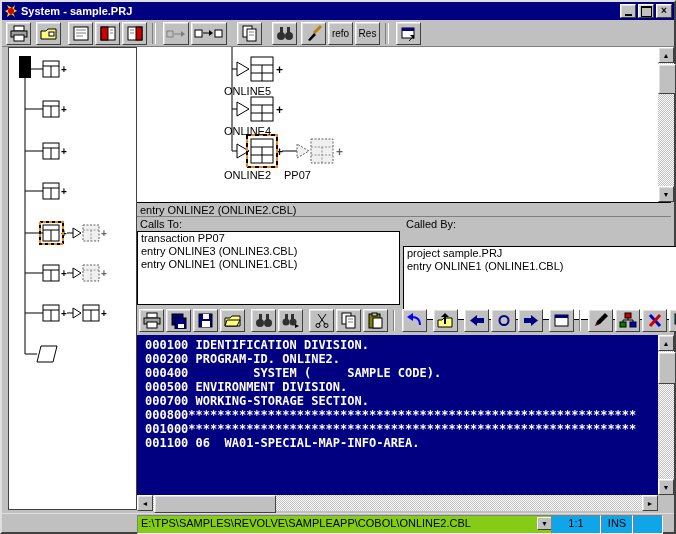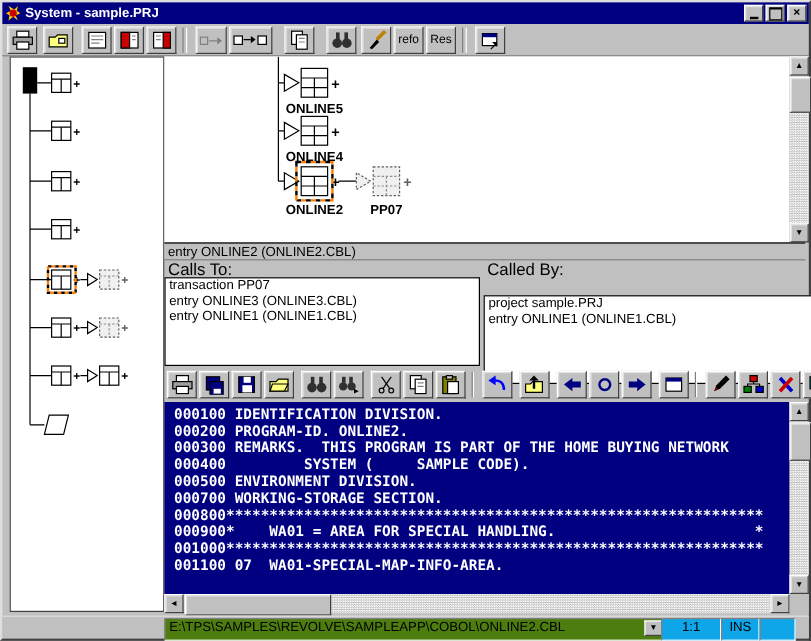--- a/index.html
+++ b/index.html
@@ -22,43 +22,43 @@
   .toolbar{left:0;top:18px;width:672px;height:27px;display:flex;align-items:center;border-bottom:1px solid #808080;}
   .tbtn{height:23px;min-width:25px;background:#c0c0c0;border:1px solid;border-color:#fff #404040 #404040 #fff;
         box-shadow:inset 1px 1px 0 #dfdfdf;display:flex;align-items:center;justify-content:center;
         padding:0 2px;margin-left:2px;font-size:10px;color:#000;font-family:"Liberation Sans",sans-serif;}
   .tsep{width:2px;height:21px;border-left:1px solid #808080;border-right:1px solid #fff;margin:0 5px;}
   .edtoolbar{left:135px;top:305px;width:537px;height:27px;display:flex;align-items:center;}
 
   
   .treepanel{left:6px;top:45px;width:129px;height:463px;background:#fff;border:1px solid #404040;}
   .diagpanel{left:135px;top:45px;width:521px;height:155px;background:#fff;overflow:hidden;}
-  .dlabel{position:absolute;width:76px;text-align:center;font-size:11px;font-weight:bold;color:#000;white-space:nowrap;}
+  .dlabel{position:absolute;width:76px;text-align:left;font-size:11px;font-weight:normal;color:#000;white-space:nowrap;}
 
   .infoheader{left:135px;top:200px;width:534px;height:15px;background:#c0c0c0;border-top:1px solid #000;
               border-bottom:1px solid #808080;font-size:11px;padding-left:3px;line-height:14px;}
-  .collabel{font-size:14px;color:#000;height:12px;line-height:12px;}
+  .collabel{font-size:11px;color:#000;height:12px;line-height:12px;}
   .listbox{background:#fff;border:1px solid #000;font-size:11px;overflow:hidden;}
   .listbox div{padding:0 3px;line-height:13px;white-space:nowrap;}
 
   
   .editor{left:135px;top:333px;width:522px;height:160px;background:#000080;overflow:hidden;
           font-family:"DejaVu Sans Mono",monospace;font-size:12px;font-weight:bold;color:#fff;padding:3px 0 16px 8px;}
   .ed-line{white-space:pre;line-height:14px;height:14px;}
 
   
   .sbtrack{background:#c0c0c0;background-image:repeating-conic-gradient(#fff 0% 25%,#c0c0c0 0% 50%);background-size:2px 2px;}
   .sbbtn{position:absolute;width:16px;height:16px;background:#c0c0c0;border:1px solid;border-color:#fff #404040 #404040 #fff;
          box-shadow:inset 1px 1px 0 #dfdfdf;display:flex;align-items:center;justify-content:center;
          font-size:7px;line-height:1;color:#000;padding:0;box-sizing:border-box;}
   .sbthumb{position:absolute;background:#c0c0c0;border:1px solid;border-color:#fff #404040 #404040 #fff;box-shadow:inset 1px 1px 0 #dfdfdf;}
 
   
   .statusbar{left:0;top:511px;width:672px;height:19px;background:#c0c0c0;border-top:1px solid #dfdfdf;}
-  .combo{position:absolute;left:135px;top:1px;width:412px;height:17px;background:#4d7c0f;border:1px solid;
+  .combo{position:absolute;left:135px;top:1px;width:412px;height:17px;background:#84cc16;border:1px solid;
          border-color:#808080 #fff #fff #808080;font-size:11px;line-height:15px;padding-left:3px;white-space:nowrap;overflow:hidden;}
   .combobtn{position:absolute;right:1px;top:1px;width:15px;height:13px;background:#c0c0c0;border:1px solid;
             border-color:#fff #404040 #404040 #fff;display:flex;align-items:center;justify-content:center;font-size:7px;padding:0;}
   .statcell{position:absolute;top:1px;height:17px;background:#0ea5e9;border:1px solid;border-color:#808080 #fff #fff #808080;
             font-size:11px;line-height:15px;text-align:center;}
 </style>
 </head>
 <body>
 
 <div class="window">
@@ -447,28 +447,26 @@
       <svg width="18" height="17">
           <rect x="2" y="2" width="14" height="10" fill="#008080" stroke="#000"></rect>
           <rect x="6" y="13" width="6" height="2" fill="#808080" stroke="#000"></rect>
         </svg>
     </button>
   </div>
 
   <div class="abs editor">
     <div class="ed-line">000100 IDENTIFICATION DIVISION.</div>
     <div class="ed-line">000200 PROGRAM-ID. ONLINE2.</div>
-    <div class="ed-line">000300 REMARKS.  THIS PROGRAM IS PART OF THE HOME BUYING NETWORK</div>
     <div class="ed-line">000400         SYSTEM (     SAMPLE CODE).</div>
     <div class="ed-line">000500 ENVIRONMENT DIVISION.</div>
     <div class="ed-line">000700 WORKING-STORAGE SECTION.</div>
     <div class="ed-line">000800**************************************************************</div>
-    <div class="ed-line">000900*    WA01 = AREA FOR SPECIAL HANDLING.                       *</div>
     <div class="ed-line">001000**************************************************************</div>
-    <div class="ed-line">001100 07  WA01-SPECIAL-MAP-INFO-AREA.</div>
+    <div class="ed-line">001100 06  WA01-SPECIAL-MAP-INFO-AREA.</div>
   </div>
 
   <div class="abs sbtrack" style="left:656px;top:333px;width:16px;height:160px">
     <button class="sbbtn" style="left:0;top:0">▲</button>
     <div class="sbthumb" style="left:0;top:17px;width:16px;height:30px"></div>
     <button class="sbbtn" style="left:0;top:144px">▼</button>
   </div>
 
   <div class="abs sbtrack" style="left:135px;top:493px;width:521px;height:16px">
     <button class="sbbtn" style="left:0;top:0">◄</button>

